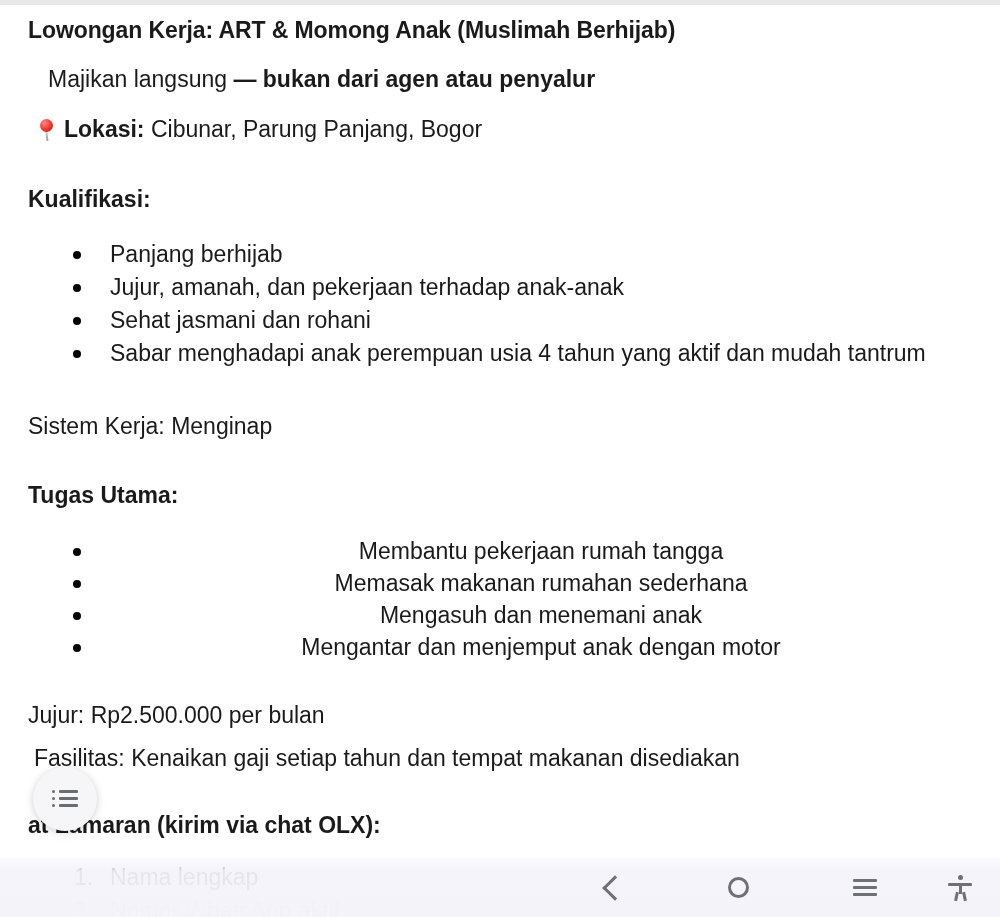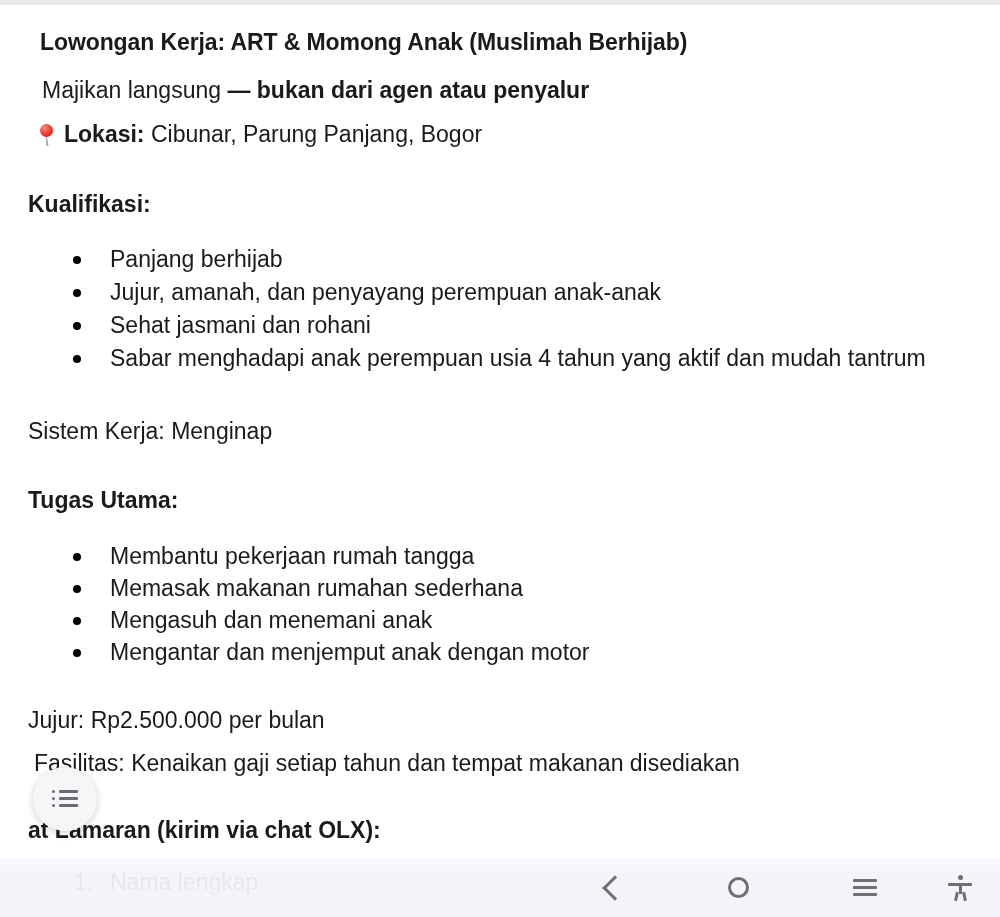--- a/index.html
+++ b/index.html
@@ -38,28 +38,28 @@
   .content {
     padding: 0 28px;
     box-sizing: border-box;
   }
 
   
   .headline {
     font-size: 23px;
     font-weight: bold;
     line-height: 1.0;
-    margin: 12px;
+    margin: 0;
     padding-top: 14px;
     letter-spacing: -0.1px;
   }
   .subline {
     font-size: 23px;
     line-height: 1.0;
-    margin: 7px;
+    margin: 13px;
     padding-top: 13px;
     padding-left: 7px;
   }
   .subline .b { font-weight: bold; }
 
   .locline {
     font-size: 23px;
     line-height: 1.0;
     margin: 0;
     padding-top: 14px;
@@ -128,21 +128,21 @@
   ul.blist li::before {
     content: "";
     position: absolute;
     left: 45px;
     top: 13px;
     width: 8px;
     height: 8px;
     border-radius: 50%;
     background: #000;
   }
-  ul.blist.tugas { padding-top: 28px; }
+  ul.blist.tugas { padding-top: 28px; text-align: center; }
   ul.blist.tugas li { margin-bottom: 0px; }
 
   
   .syarat {
     font-size: 23px;
     font-weight: bold;
     margin: 0;
     line-height: 1.0;
     padding-top: 44px;
   }
@@ -315,21 +315,21 @@
       <span class="pin">
         <span class="needle"></span>
         <span class="head"></span>
       </span><span class="b">Lokasi:</span><span> Cibunar, Parung Panjang, Bogor</span>
     </p>
 
     <h2 class="sec-head sec-kual">Kualifikasi:</h2>
 
     <ul class="blist">
       <li>Panjang berhijab</li>
-      <li>Jujur, amanah, dan penyayang perempuan anak-anak</li>
+      <li>Jujur, amanah, dan pekerjaan terhadap anak-anak</li>
       <li>Sehat jasmani dan rohani</li>
       <li>Sabar menghadapi anak perempuan usia 4 tahun yang aktif dan mudah tantrum</li>
     </ul>
 
     <p class="kv kv-sistem">
       <span class="k">Sistem Kerja:</span><span> Menginap</span>
     </p>
 
     <h2 class="sec-head sec-tugas">Tugas Utama:</h2>
 

